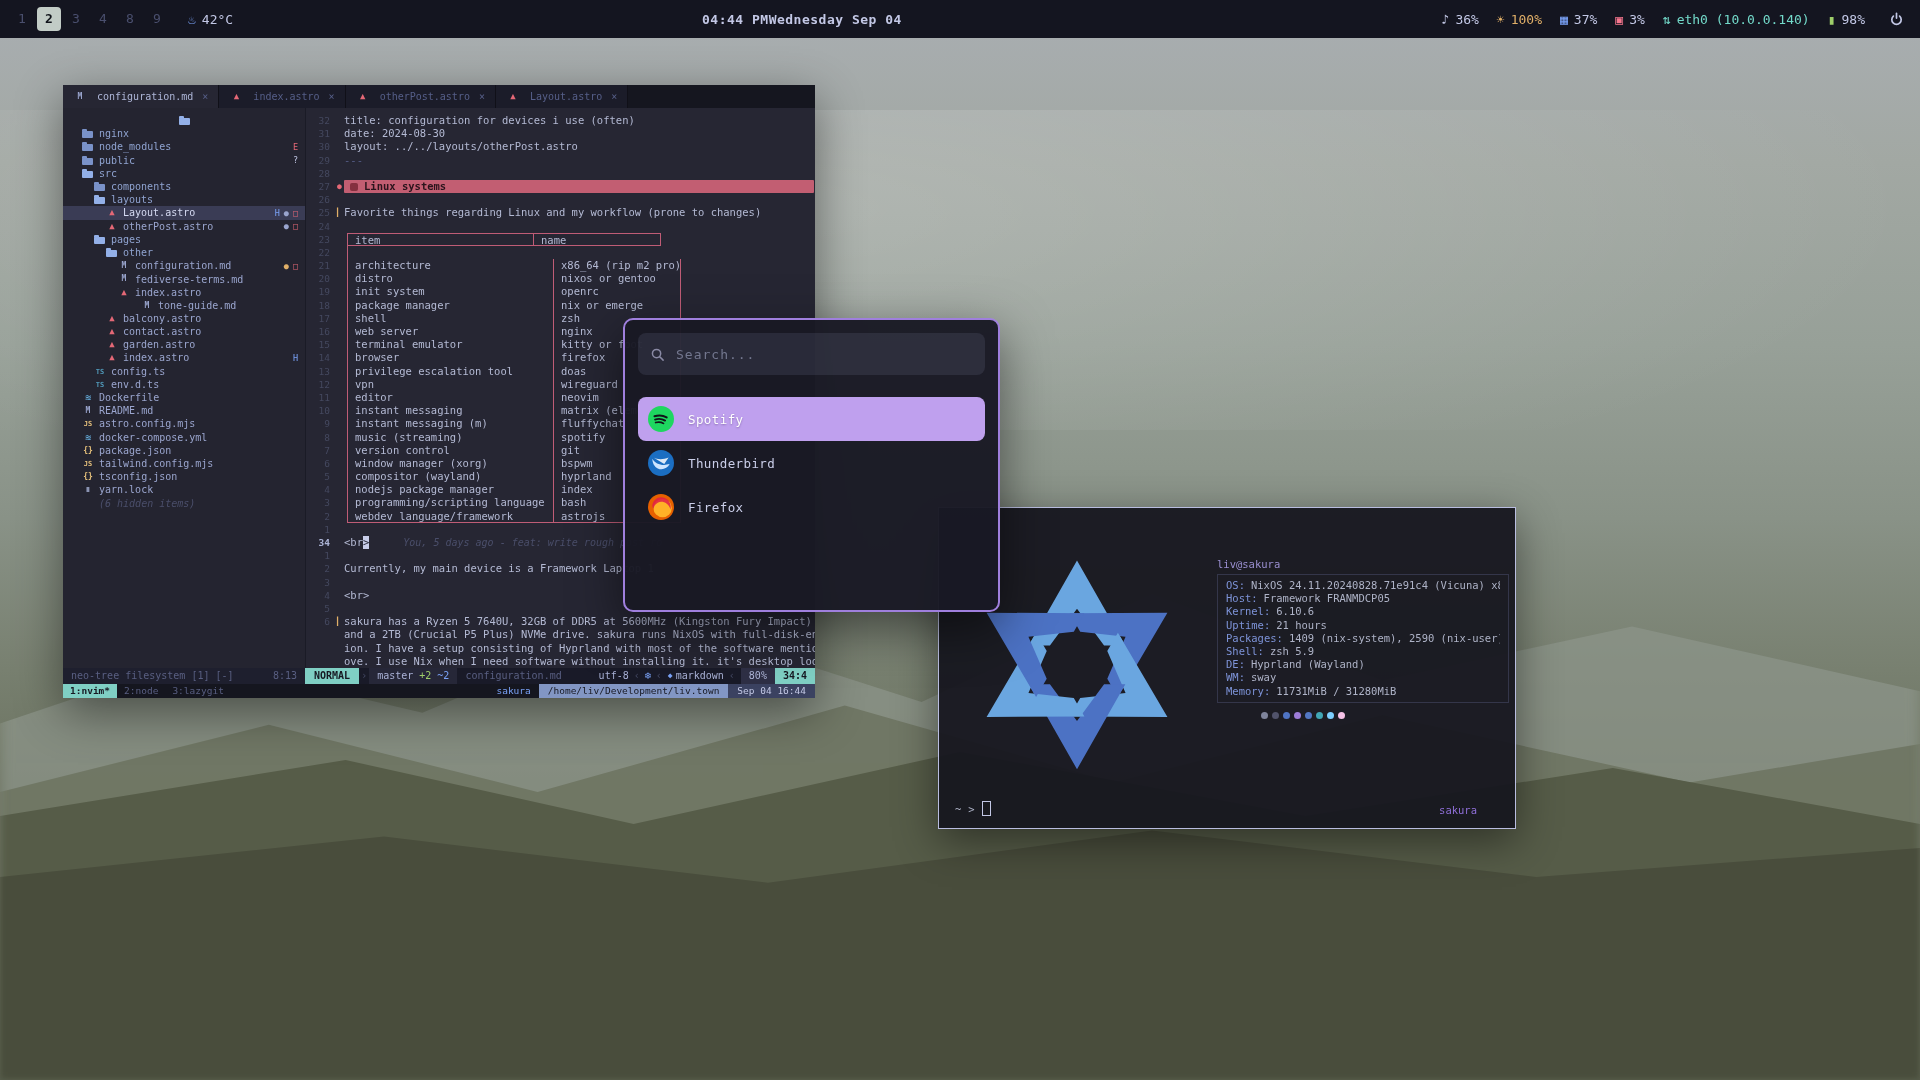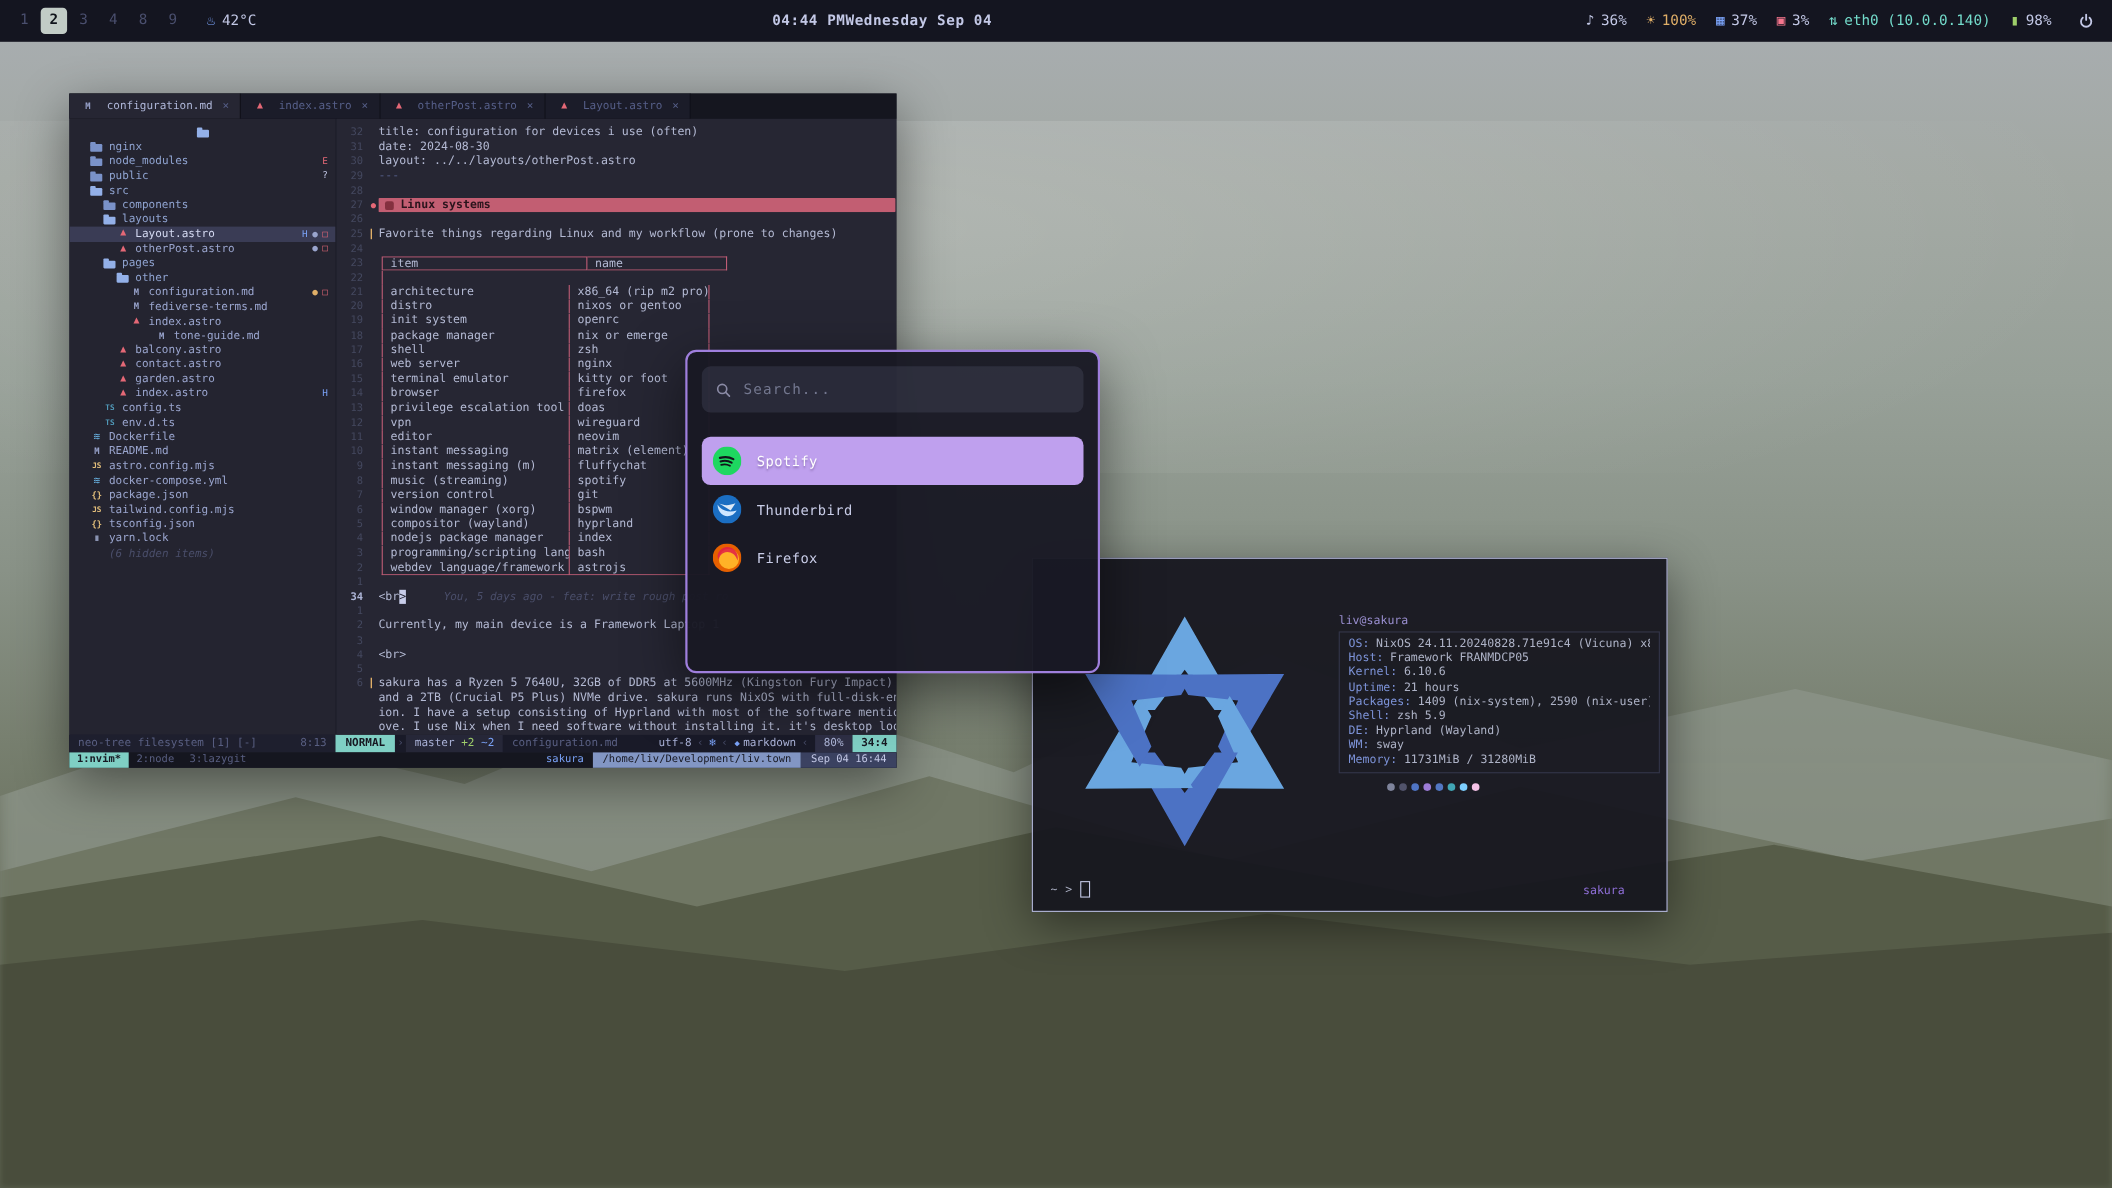--- a/index.html
+++ b/index.html
@@ -74,21 +74,21 @@
   .tx.dim{color:#565f89}
   .blame{color:#4a4e6a;font-style:italic;margin-left:34px;font-size:10px}
   .cur{background:#c8cdea;color:#1d1e2c}
   .hbar{display:flex;align-items:center;gap:6px;background:#c25e72;color:#2a141c;height:13.2px;padding-left:6px;font-weight:bold;width:464px;border-radius:1px}
   .hico{width:8px;height:8px;background:#84303f;border-radius:2px;flex:none}
   .t-head,.t-row{display:flex;margin-left:3px}
   .cell{height:13.2px;line-height:12.5px;padding-left:7px;overflow:hidden;color:#b4bad4;box-sizing:border-box;white-space:pre}
   .c1h{width:187px;border:1px solid #bf5c76}
   .c2h{width:127px;border:1px solid #bf5c76;border-left:none}
   .t-sepline{margin-left:3px;width:187px;height:13.2px;border-left:1px solid #bf5c76}
-  .c1{width:171px;border-left:1px solid #bf5c76;border-right:1px solid #bf5c76}
+  .c1{width:207px;border-left:1px solid #bf5c76;border-right:1px solid #bf5c76}
   .c2{width:127px;border-right:1px solid #bf5c76}
   .t-last .c1,.t-last .c2{border-bottom:1px solid #bf5c76}
 
   
   .statusline{height:16px;display:flex;align-items:stretch;background:#191a28;font-size:10px;line-height:16px;flex:none}
   .sl-tree{width:242px;background:#1e1f2e;color:#595f82;display:flex;justify-content:space-between;padding:0 8px;box-sizing:border-box;flex:none}
   .sl-mode{background:#7fcfc4;color:#171822;font-weight:bold;padding:0 9px}
   .sl-git{color:#a9b1d6;padding:0 8px;background:#262738;display:flex;gap:6px}
   .sl-add{color:#9ece6a}.sl-chg{color:#7aa2f7}
   .sl-file{flex:1;color:#595f82;padding:0 8px;overflow:hidden}

